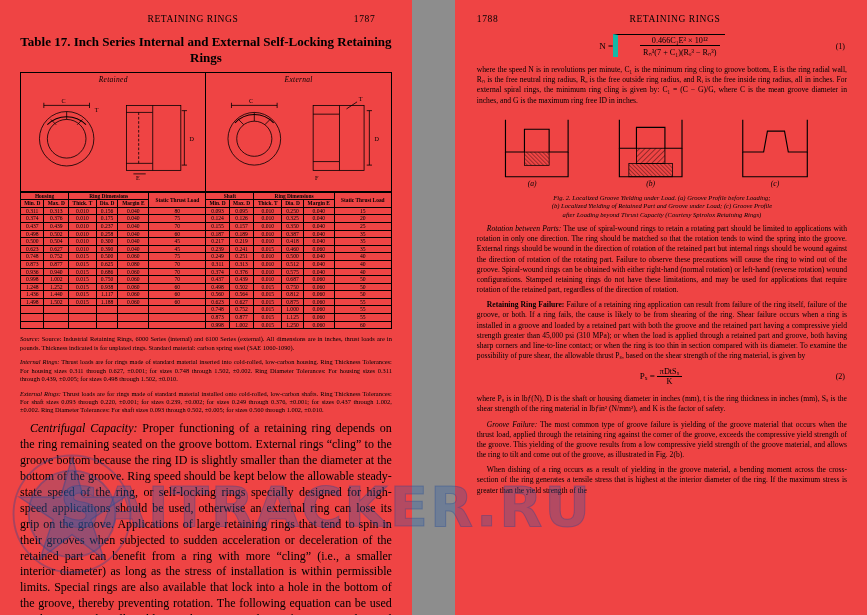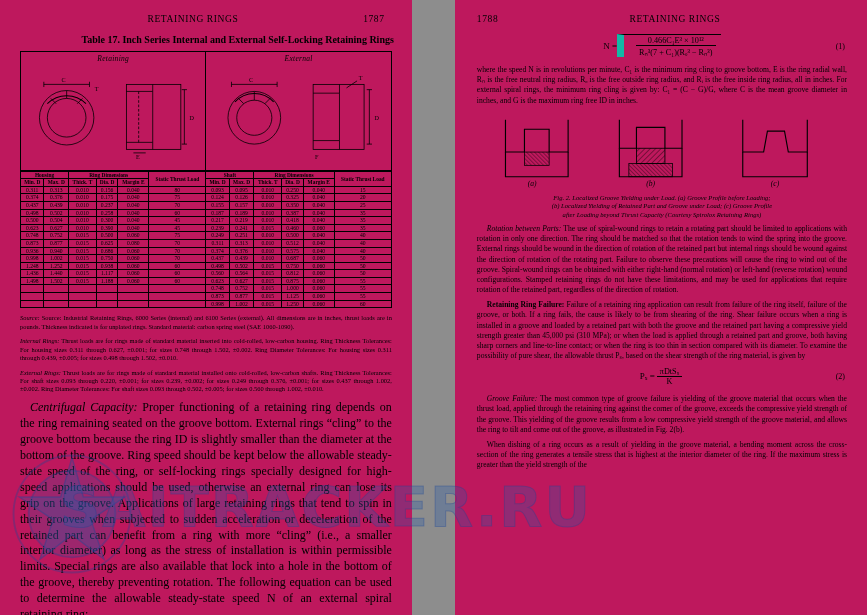--- a/index.html
+++ b/index.html
@@ -8,40 +8,40 @@
     background:#8d8d8d;
     font-family:"Liberation Serif", serif;
     overflow:hidden;
     position:relative;
   }
   .spread{
     position:absolute;left:0;top:0;width:867px;height:615px;
     display:flex;gap:3px;
   }
   .page{
-    background:#be185d;
+    background:#ef4444;
     position:relative;
     overflow:hidden;
     box-sizing:border-box;
   }
   .page.left{width:432px;height:615px;padding:14px 18px 0 18px;}
   .page.right{width:432px;height:615px;padding:14px 20px 0 22px;margin-left:40px;}
 
   .runhead{
     display:flex;align-items:baseline;
     font-size:9.5px;letter-spacing:.6px;
     margin-bottom:10px;
   }
   .runhead.left .t{flex:1;text-align:center;margin-left:14px;}
-  .runhead.left .p{width:40px;text-align:center;font-weight:400;}
+  .runhead.left .p{width:40px;text-align:left;font-weight:400;}
   .runhead.right .p{width:40px;text-align:left;}
   .runhead.right .t{flex:1;text-align:center;margin-right:14px;}
 
   .tbl-title{
-    text-align:right;font-weight:bold;font-size:10px;
+    text-align:center;font-weight:bold;font-size:13px;
     margin:2px 0 6px 0;
   }
 
   
   .figbox{
     border:1px solid #000;
     height:118px;
     display:flex;
     margin:0 2px;
     position:relative;
@@ -80,21 +80,21 @@
 
   
   .eqblock{
     display:flex;align-items:center;justify-content:center;
     margin:4px 0 8px 0;font-size:9px;position:relative;
   }
   .eqnum{position:absolute;right:2px;top:50%;transform:translateY(-50%);font-size:8px;}
   .frac{display:inline-block;text-align:center;vertical-align:middle;margin:0 2px;}
   .frac .num{border-bottom:1px solid #000;padding:0 3px;display:block;font-size:8.2px;}
   .frac .den{display:block;padding:0 3px;font-size:8.2px;}
-  .sqrt{display:inline-block;border-top:1px solid #000;border-left:7px solid #14b8a6;padding:1px 3px 0 10px;}
+  .sqrt{display:inline-block;border-top:1px solid #000;border-left:5px solid #14b8a6;padding:1px 3px 0 20px;}
 
   .rpara{
     font-size:7.6px;line-height:1.34;text-align:justify;margin:5px 0 0 0;
   }
   .rpara.ind{text-indent:10px;}
   .rpara i{font-style:italic;}
   .rpara b{font-weight:bold;}
 
   .figure2{
     margin:8px 0 2px 0;height:78px;position:relative;
@@ -129,21 +129,21 @@
 
     <div class="runhead left">
       <div class="t">RETAINING RINGS</div>
       <div class="p">1787</div>
     </div>
 
     <div class="tbl-title">Table 17. Inch Series Internal and External Self-Locking Retaining Rings</div>
 
     <div class="figbox">
       <div class="half">
-        <div class="figcap">Retaining</div>
+        <div class="figcap">Retained</div>
         <div class="drawwrap">
           <svg width="100%" height="100%" viewBox="0 0 210 100" preserveAspectRatio="xMidYMid meet">
             <g stroke="#000" fill="none" stroke-width="0.9">
 
               <circle cx="52" cy="52" r="31"></circle>
               <circle cx="52" cy="52" r="22"></circle>
               <path d="M30 36 A31 31 0 0 1 74 36" stroke-width="1.2"></path>
               <line x1="52" y1="21" x2="52" y2="30"></line>
               <line x1="34" y1="30" x2="40" y2="36"></line>
               <line x1="70" y1="30" x2="64" y2="36"></line>
@@ -544,20 +544,21 @@
 
     <div class="eqblock">
       <span>Pₛ =</span>
       <span class="frac">
         <span class="num">πDtSₛ</span>
         <span class="den">K</span>
       </span>
       <span class="eqnum">(2)</span>
     </div>
 
+    <div class="rpara">where Pₛ is in lbƒ(N), D is the shaft or housing diameter in inches (mm), t is the ring thickness in inches (mm), Sₛ is the shear strength of the ring material in lbƒin² (N/mm²), and K is the factor of safety.</div>
 
     <div class="rpara ind">
       <i>Groove Failure:</i><span> The most common type of groove failure is yielding of the groove material that occurs when the thrust load, applied through the retaining ring against the corner of the groove, exceeds the compressive yield strength of the groove. This yielding of the groove results from a low compressive yield strength of the groove material, and allows the ring to tilt and come out of the groove, as illustrated in Fig. 2(b).</span>
     </div>
 
     <div class="rpara ind">When dishing of a ring occurs as a result of yielding in the groove material, a bending moment across the cross-section of the ring generates a tensile stress that is highest at the interior diameter of the ring. If the maximum stress is greater than the yield strength of the</div>
   </div>
 </div>
 
 <div class="watermark">

